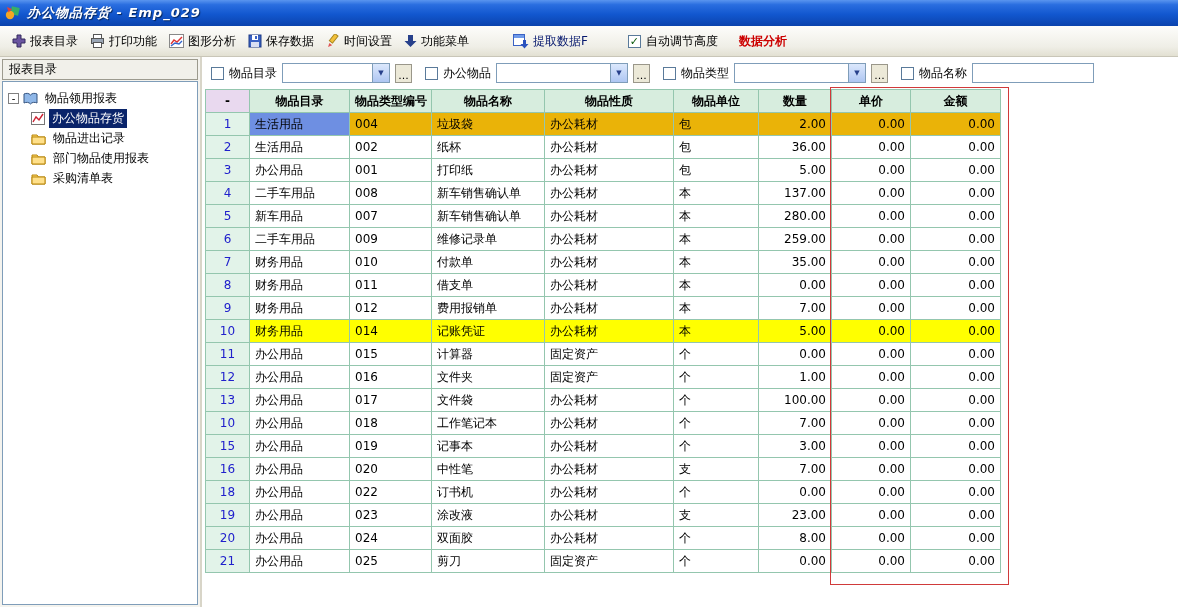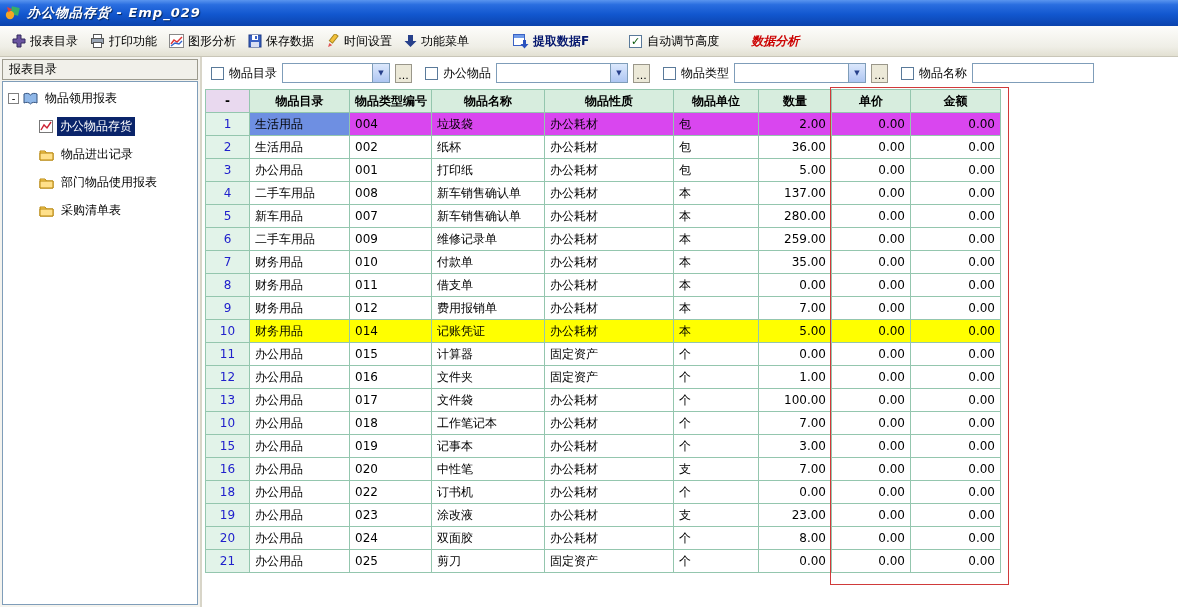--- a/index.html
+++ b/index.html
@@ -12,38 +12,38 @@
   .titlebar { height:26px; display:flex; align-items:center; gap:6px; padding-left:5px;
     background:linear-gradient(180deg,#5a95ef 0%,#2a6ee0 18%,#1257cf 55%,#0b43ad 100%);
     color:#fff; }
   .titlebar .title { font-size:13px; font-weight:bold; font-style:italic; text-shadow:1px 1px 1px #06275e; letter-spacing:1px; }
 
   
   .toolbar { height:31px; display:flex; align-items:center; padding-left:6px;
     background:linear-gradient(180deg,#fdfdfb,#efeee6 70%,#e2e0d2); border-bottom:1px solid #c9c6b8; }
   .tbtn { display:flex; align-items:center; gap:4px; padding:3px 6px; cursor:default; }
   .tbtn .lbl { color:#000; }
-  .tb-extract { margin-left:32px; font-weight:bold; }
+  .tb-extract { margin-left:32px; font-weight:normal; }
   .tb-extract .lbl { color:#06186e; }
   .tb-check { margin-left:34px; display:flex; align-items:center; gap:5px; }
-  .tb-analysis { margin-left:26px; font-weight:bold; color:#cc0000; padding:3px 6px;font-style:italic; }
+  .tb-analysis { margin-left:15px; font-weight:bold; color:#cc0000; padding:3px 6px; }
 
   .checkbox { width:13px; height:13px; background:#fff; border:1px solid #5a7a9a; display:inline-flex;
     align-items:center; justify-content:center; font-size:11px; line-height:11px; color:#0a5a0a; }
 
   
   .main { display:flex; height:550px; }
 
   
   .sidebar { width:202px; background:#f4f3ee; border-right:2px solid #d8d5c8; display:flex; flex-direction:column; }
   .sb-header { margin:2px 2px 1px 2px; height:21px; line-height:19px; padding-left:6px;
     background:#f1f0ea; border:1px solid #9c9a8e; color:#000; }
   .tree { flex:1; margin:0 2px 2px 2px; background:#fff; border:1px solid #7f9db9; padding-top:6px; overflow:hidden; }
   .tree-row { height:20px; display:flex; align-items:center; gap:4px; padding-left:5px; white-space:nowrap; }
-  .tree-row.child { padding-left:36px;margin-top:8px; }
+  .tree-row.child { padding-left:28px; }
   .expander { width:11px; height:11px; border:1px solid #808080; background:#fff; display:inline-flex;
     align-items:center; justify-content:center; font-size:10px; line-height:9px; color:#000; }
   .tree-label { padding:1px 3px; }
   .tree-label.selected { background:#0a246a; color:#fff; }
 
   
   .content { flex:1; position:relative; background:#fff; overflow:hidden; }
 
   
   .filterbar { height:32px; display:flex; align-items:center; gap:13px; padding-left:9px; background:#fff; }
@@ -60,21 +60,21 @@
 
   
   .grid-wrap { padding-left:3px; }
   table.grid { table-layout:fixed; border-collapse:collapse; width:795px; }
   .grid th, .grid td { border:1px solid #94c6ae; height:23px; font-size:12px; font-weight:normal;
     padding:0 5px; overflow:hidden; white-space:nowrap; background:#fff; }
   .grid th { background:#d7edde; text-align:center; font-weight:bold; color:#000; }
   .grid th.corner { background:#e9d9ef; }
   .grid td.rownum { background:#e2f3e9; color:#2020cc; text-align:center; }
   .grid td.num { text-align:right; }
-  tr.hl-green td { background:#d946ef; }
+  tr.hl-green td { background:#eab308; }
   tr.hl-yellow td { background:#ffff00; }
   tr.hl-green td.rownum, tr.hl-yellow td.rownum { background:#e2f3e9; }
   .grid td.selcell { background:#6e8fe2; color:#000; }
 
   .annotation { position:absolute; left:628px; top:30px; width:179px; height:498px;
     border:1px solid #d03a3a; pointer-events:none; }
 
   svg { display:block; }
 </style>
 </head>

